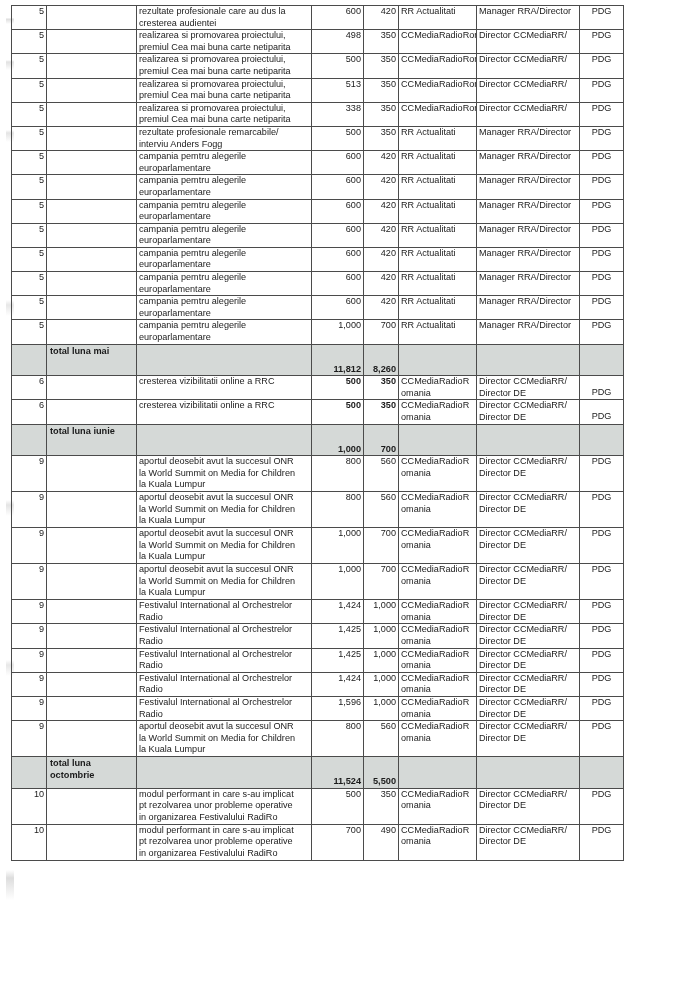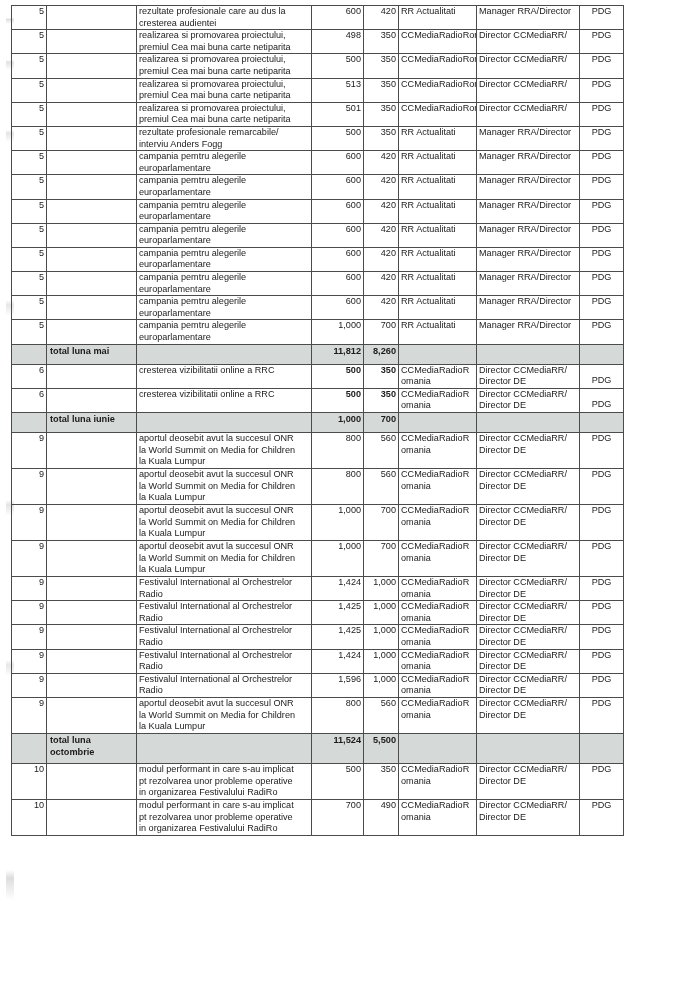--- a/index.html
+++ b/index.html
@@ -99,21 +99,21 @@
   }
   tr.total td.tlabel{
     text-align:left;
     vertical-align:top;
     padding-top:1px;
     padding-left:3px;
     white-space:normal;
   }
   tr.total td.amt{
     vertical-align:top;
-    padding-top:1px;
+    padding-top:19px;
     margin-top:44px;
   }
   tr.total td.month{background:#d5d9d7;}
 </style>
 </head>
 <body>
 
 <div class="sheet">
   <div class="scan-edge"></div>
   <table class="grid">
@@ -196,21 +196,21 @@
           </td>
           <td class="pdg">PDG</td>
         </tr>
         <tr style="height: 24px;">
           <td class="month">5</td>
           <td class="blank"></td>
           <td class="desc">
             <span class="ln">realizarea si promovarea proiectului,</span>
             <span class="ln">premiul Cea mai buna carte netiparita</span>
           </td>
-          <td class="amt">501</td>
+          <td class="amt">338</td>
           <td class="amt">350</td>
           <td class="dept">
             <span class="ln">CCMediaRadioRomania</span>
           </td>
           <td class="appr">
             <span class="ln">Director  CCMediaRR/</span>
           </td>
           <td class="pdg">PDG</td>
         </tr>
         <tr style="height: 24px;">
@@ -359,21 +359,21 @@
           <td class="amt">1,000</td>
           <td class="amt">700</td>
           <td class="dept">
             <span class="ln">RR Actualitati</span>
           </td>
           <td class="appr">
             <span class="ln">Manager RRA/Director</span>
           </td>
           <td class="pdg">PDG</td>
         </tr>
-        <tr class="total" style="height: 20px;">
+        <tr class="total" style="height: 14px;">
           <td class="month"></td>
           <td class="tlabel">total luna mai</td>
           <td></td>
           <td class="amt">11,812</td>
           <td class="amt">8,260</td>
           <td></td>
           <td></td>
           <td></td>
         </tr>
         <tr style="height: 24px;">

